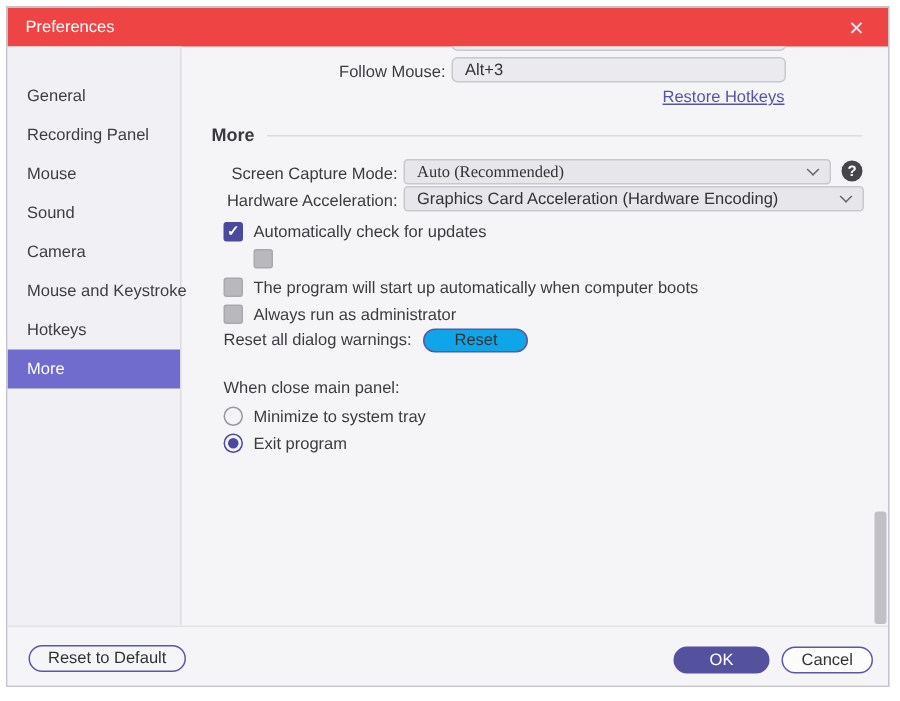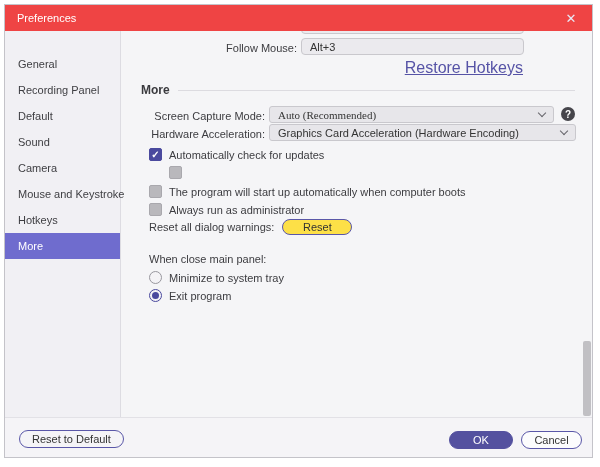--- a/index.html
+++ b/index.html
@@ -33,21 +33,21 @@
     position:absolute; left:116px; top:26px; right:0; bottom:40px;
     overflow:hidden; font-size:11px; color:#3c3c40;
   }
   .row { position:absolute; display:flex; align-items:center; }
   .field {
     background:#ebeaee; border:1px solid #c9c8cd; border-radius:4px;
     height:17px; font-size:11px; color:#333; padding:0 8px;
     font-family:"Liberation Sans", sans-serif;
   }
   .label-right { text-align:right; display:block; position:absolute; }
-  .link { color:#5653a6; text-decoration:underline; font-size:16px; cursor:pointer; position:absolute; }
+  .link { color:#5653a6; text-decoration:underline; font-size:11px; cursor:pointer; position:absolute; }
   .section-head { position:absolute; left:20px; right:17px; display:flex; align-items:center; }
   .section-head b { font-size:12px; color:#3a3a3e; }
   .rule { flex:1; height:1px; background:#dcdbe0; margin-left:8px; }
   .dropdown {
     position:absolute; height:17px; background:#e7e6ea; border:1px solid #c9c8cd;
     border-radius:3px; display:flex; align-items:center; padding:0 8px;
     font-size:11px; color:#333; cursor:pointer;
   }
   .chev {
     margin-left:auto; width:6px; height:6px;
@@ -66,21 +66,21 @@
   .checked .cb { background:#4a499e; border-color:#4a499e; }
   .checked .cb .mark { display:block; }
   .cb-label { margin-left:7px; cursor:pointer; }
   .radio { width:13px; height:13px; border-radius:50%; background:#f4f3f6; border:1px solid #98979e;
            display:flex; align-items:center; justify-content:center; flex:0 0 auto; cursor:pointer; }
   .radio .dot { width:7px; height:7px; border-radius:50%; background:#4a499e; display:none; }
   .selected-radio .radio { border:1.5px solid #4a499e; }
   .selected-radio .radio .dot { display:block; }
   .pill-small {
     height:16px; min-width:70px; border:1px solid #5a57a8; border-radius:8px;
-    background:#fde047; font-size:11px; color:#333; display:flex;
+    background:#0ea5e9; font-size:11px; color:#333; display:flex;
     align-items:center; justify-content:center; margin-left:8px; padding:0 12px; cursor:pointer;
   }
   
   .scroll-track { position:absolute; right:0; top:0; width:11px; bottom:0; }
   .scroll-thumb { position:absolute; right:1px; top:310px; width:8px; height:75px;
                   background:#c1c0c4; border-radius:2px; cursor:pointer; }
   
   .footer {
     position:absolute; left:0; right:0; bottom:0; height:40px;
     background:#f5f4f7; border-top:1px solid #e2e1e6;
@@ -98,21 +98,21 @@
 <div class="dialog">
 
   <div class="titlebar">
     <span>Preferences</span>
     <span class="close">✕</span>
   </div>
 
   <div class="sidebar">
     <div class="side-item">General</div>
     <div class="side-item">Recording Panel</div>
-    <div class="side-item">Default</div>
+    <div class="side-item">Mouse</div>
     <div class="side-item">Sound</div>
     <div class="side-item">Camera</div>
     <div class="side-item">Mouse and Keystroke</div>
     <div class="side-item">Hotkeys</div>
     <div class="side-item selected">More</div>
   </div>
 
   <div class="content">
 
     <div class="field" style="position:absolute; left:180px; top:-14px; width:223px;"></div>

